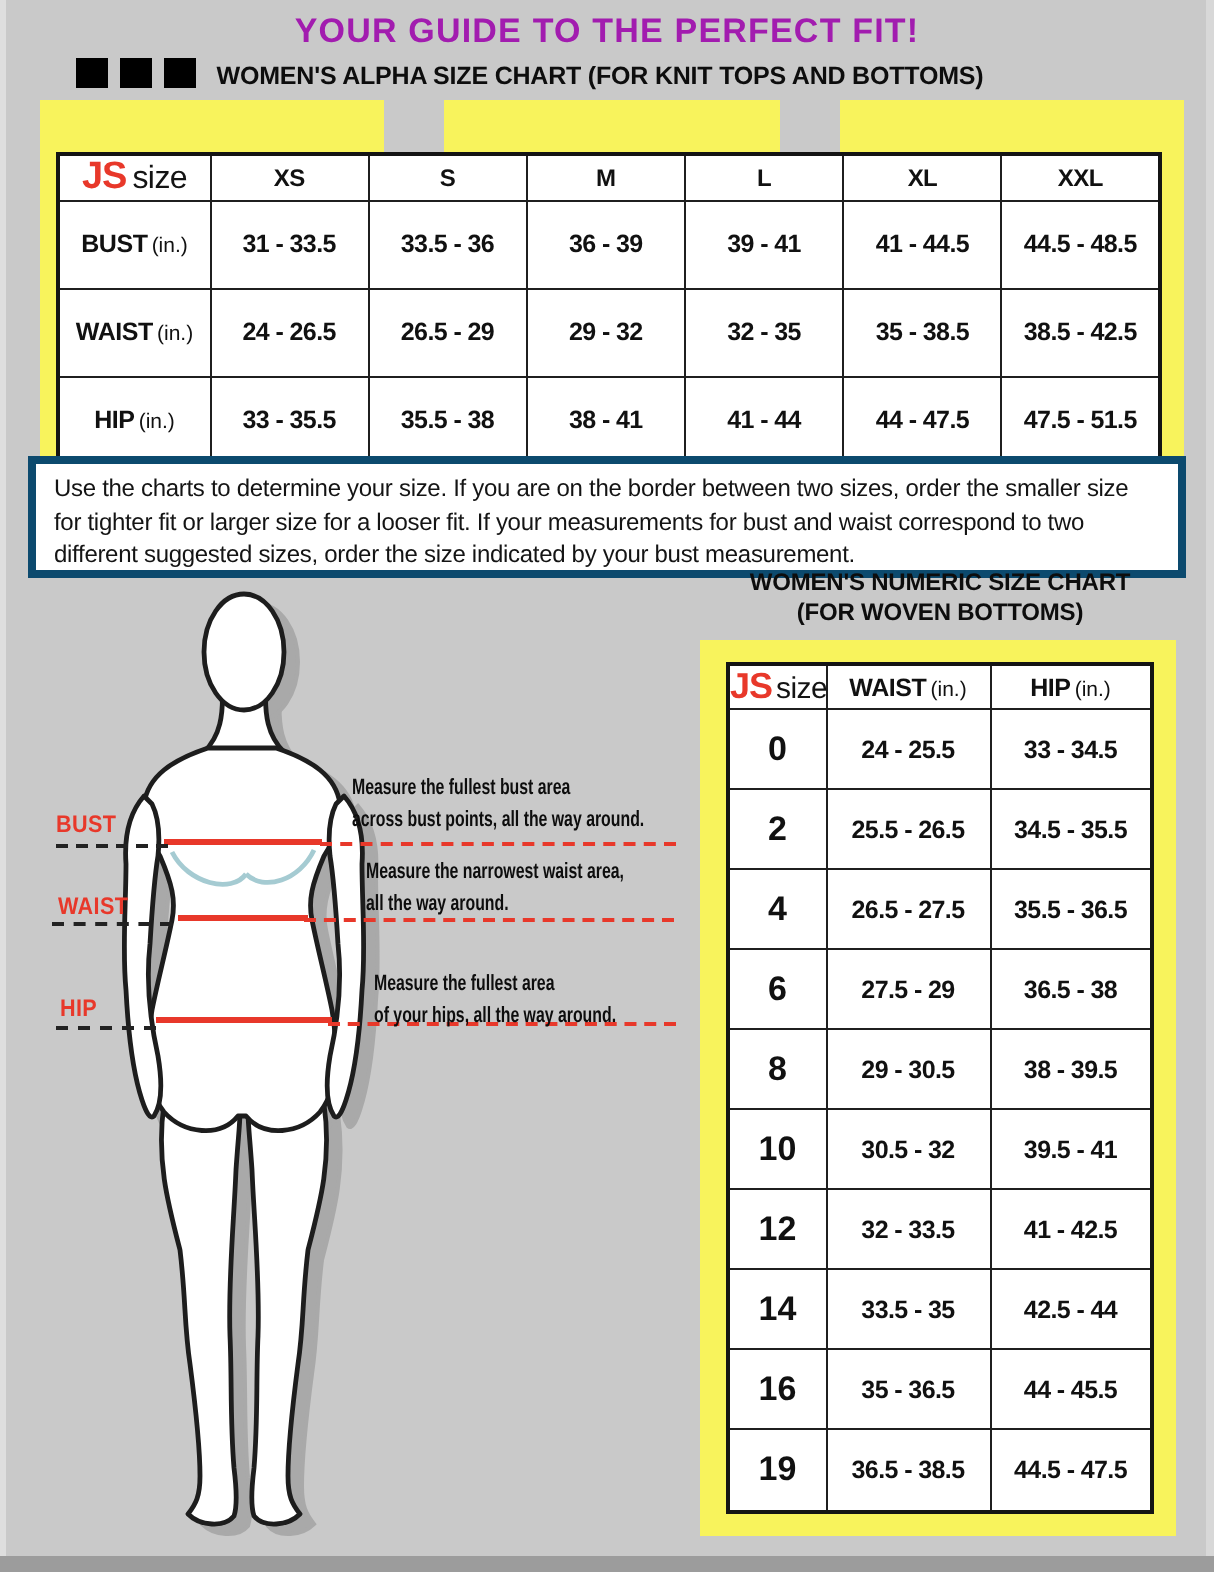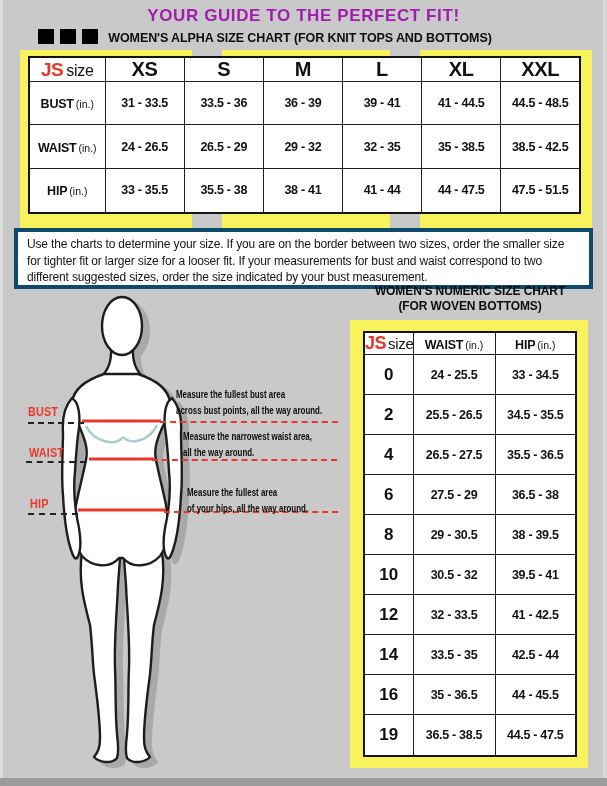--- a/index.html
+++ b/index.html
@@ -26,27 +26,27 @@
   
   .alpha-band { position:absolute; left:20px; top:50px; width:572px; height:178px; background:#f8f35c; }
   .band-gap { position:absolute; top:0; width:30px; height:100%; background:#c9c9c9; }
   .band-gap.g1 { left:172px; }
   .band-gap.g2 { left:370px; }
 
   table.sizes { border-collapse:collapse; table-layout:fixed; background:#fff; border:2.5px solid #141414; }
   table.sizes th, table.sizes td {
     border:1.5px solid #1f1f1f; text-align:center; vertical-align:middle; padding:0;
   }
-  .alpha-table-wrap { position:absolute; left:28px; top:56px; }
+  .alpha-table-wrap { position:absolute; left:28px; top:76px; }
   .alpha-table { width:553px; height:158px; }
   .alpha-table col.c-label { width:76px; }
 
   .brand-js   { color:#e8382a; font-weight:bold; font-size:19px; letter-spacing:-0.5px; }
   .brand-size { color:#141414; font-weight:normal; font-size:16px; margin-left:3px; letter-spacing:-0.3px; }
-  .size-head  { font-size:20px; font-weight:bold; letter-spacing:-0.3px;margin-top:46px; }
+  .size-head  { font-size:12px; font-weight:bold; letter-spacing:-0.3px;margin-top:46px; }
   .row-label  { font-size:12.5px; font-weight:bold; letter-spacing:-0.2px; }
   .row-unit   { font-size:10.5px; font-weight:normal; margin-left:2px; }
   .range-val  { font-size:12.5px; font-weight:bold; letter-spacing:-0.3px;margin-left:43px; }
 
   .instructions-box {
     position:absolute; left:14px; top:228px; width:579px; height:61px; box-sizing:border-box;
     background:#fff; border:4px solid #0c4a6e; padding:4px 9px 0 9px;
     font-size:12px; letter-spacing:-0.15px; line-height:1.38; color:#141414;
   }
 

